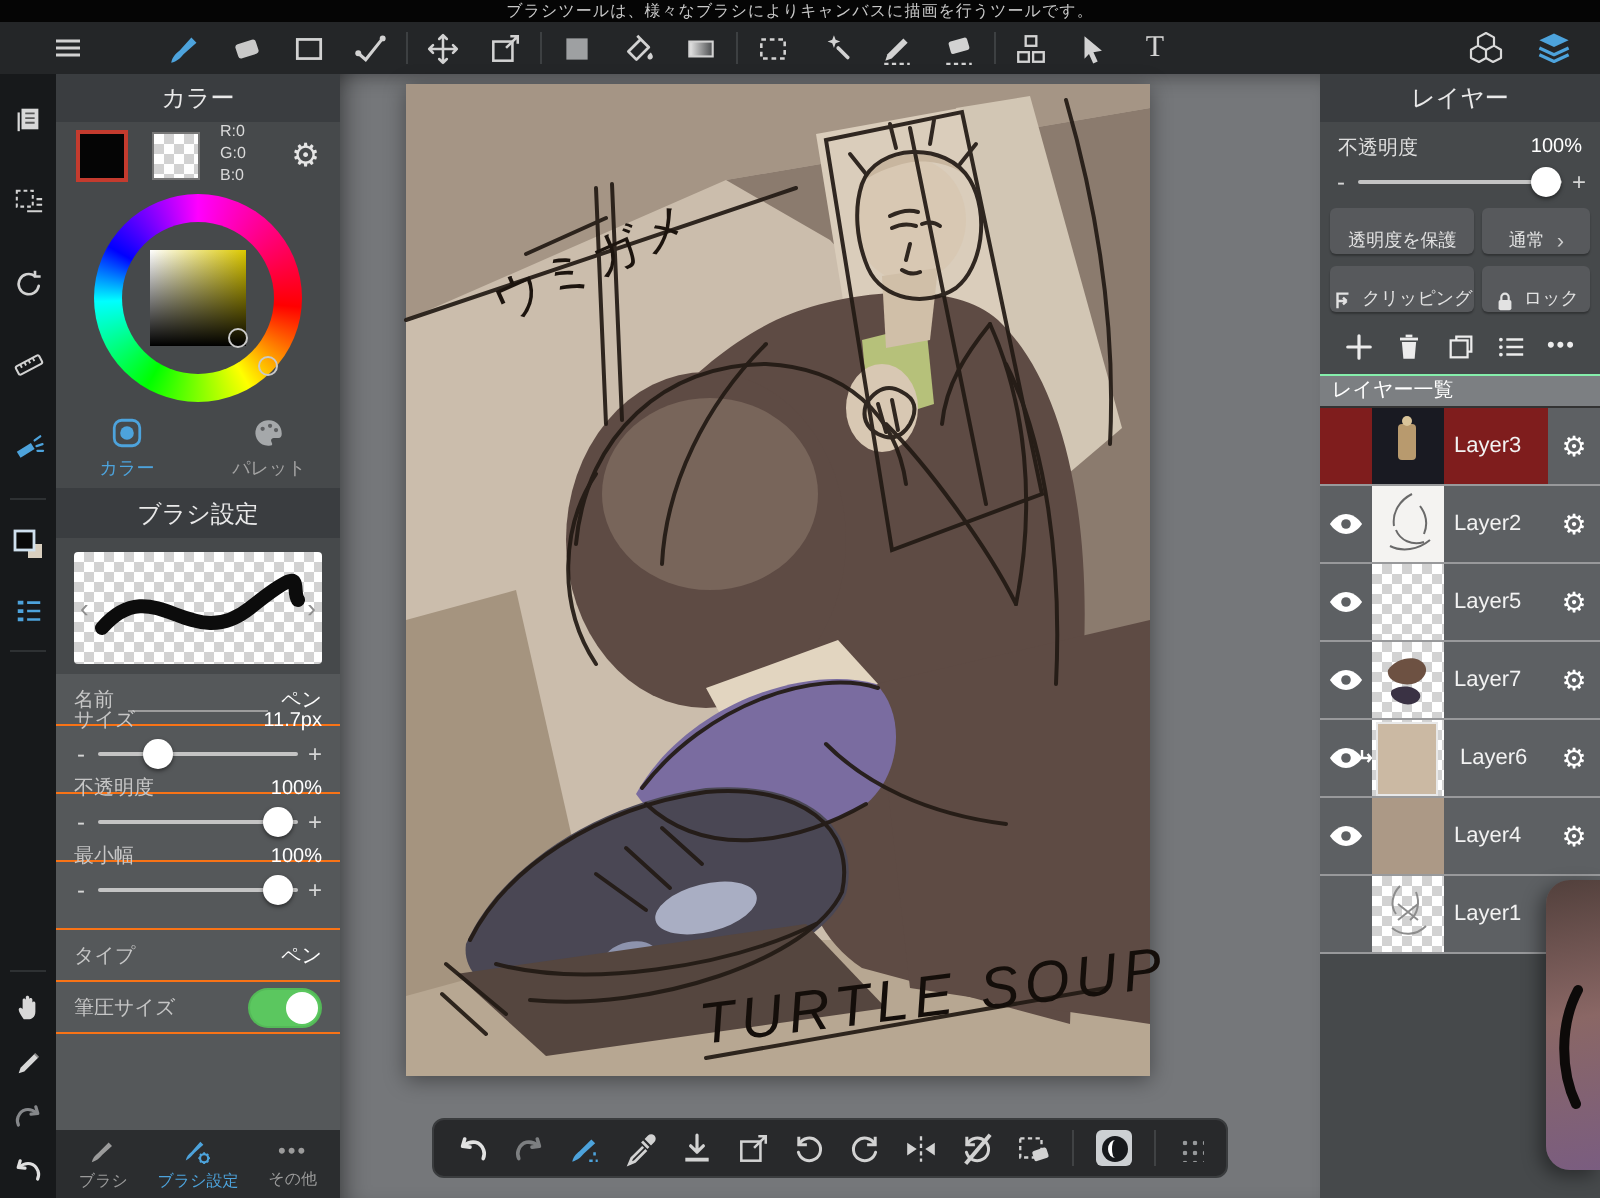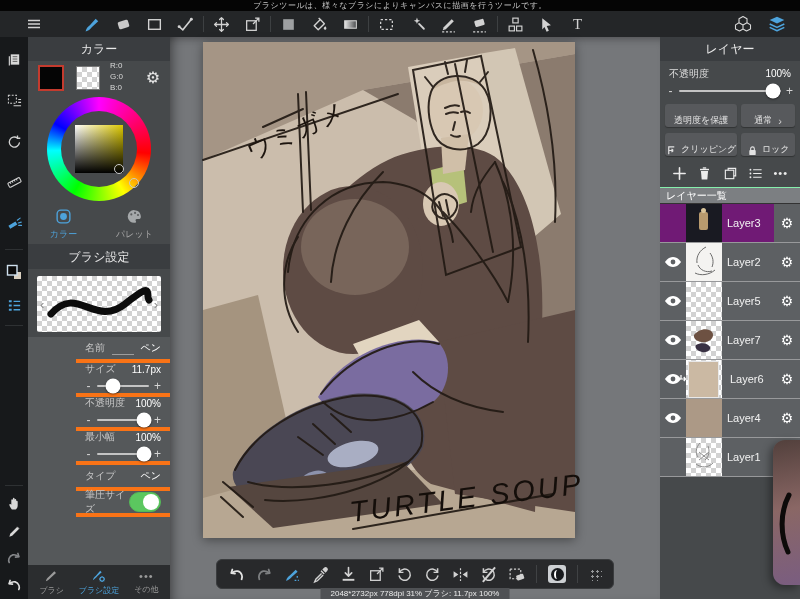--- a/index.html
+++ b/index.html
@@ -55,21 +55,21 @@
   .ctab.active{color:#4da3dc;}
   .ctab.idle{color:#a3a3a3;}
 
   
   .bpreview{position:relative;margin:7px 9px;height:56px;border-radius:2px;overflow:hidden;}
   .bpreview .arrow{position:absolute;top:50%;transform:translateY(-50%);color:#8e8e8e;font-size:13px;z-index:2;}
   .arrow.l{left:3px;} .arrow.r{right:3px;}
 
   
   .settings{position:absolute;top:300px;left:0;right:0;bottom:34px;background:#55585a;display:flex;flex-direction:column;}
-  .srow{border-bottom:4px solid #f97316;padding:0 9px;color:#c9c9c9;font-size:10px;margin-left:48px;}
+  .srow{border-bottom:1px solid #f97316;padding:12px 9px;color:#c9c9c9;font-size:10px;}
   .line{display:flex;align-items:center;}
   .lab{color:#c6c6c6;} .val{margin-left:auto;color:#fff;}
   .underline{flex:1;border-bottom:1px solid #9d9d9d;height:13px;margin:0 7px;}
   .r26{height:26px;display:flex;align-items:center;}
   .r34{height:34px;display:flex;flex-direction:column;justify-content:flex-end;gap:3px;}
   .slider{display:flex;align-items:center;gap:5px;}
   .pm{color:#d5d5d5;font-size:12px;width:7px;text-align:center;}
   .track{position:relative;flex:1;height:2px;background:#c4c4c4;border-radius:1px;}
   .thumb{position:absolute;top:50%;transform:translate(-50%,-50%);width:15px;height:15px;border-radius:50%;
     background:#fff;box-shadow:0 1px 2px rgba(0,0,0,.5);}
@@ -118,21 +118,21 @@
   .lrow-icons{display:flex;align-items:center;justify-content:space-between;padding:6px 12px;height:28px;}
   .list-title{height:17px;background:#7c7f82;border-top:1px solid #86efac;border-bottom:1px solid #333;
     color:#fff;font-size:10px;line-height:16px;padding-left:6px;}
   .layers{position:relative;}
   .layer-row{display:flex;height:39px;background:#5d6063;border-bottom:1px solid #98999b;}
   .eye-cell{width:26px;display:flex;align-items:center;justify-content:center;position:relative;}
   .thumb-cell{width:36px;position:relative;}
   .thumb-fill{position:absolute;inset:0;}
   .name-cell{flex:1;display:flex;align-items:center;padding-left:5px;color:#f2f2f2;font-size:11px;overflow:hidden;}
   .gear-cell{width:26px;display:flex;align-items:center;justify-content:center;color:#fff;font-size:14px;}
-  .sel .eye-cell,.sel .name-cell{background:#701a75;}
+  .sel .eye-cell,.sel .name-cell{background:#7f1d1d;}
   .t-dark{position:absolute;inset:0;background:#191a22;}
   .t-dark i{position:absolute;left:13px;top:8px;width:9px;height:18px;background:#b89a6e;border-radius:2px;display:block;}
   .t-dark i::after{content:'';position:absolute;left:2px;top:-4px;width:5px;height:5px;border-radius:50%;background:#d9c49a;}
   .t-solid{position:absolute;inset:0;background:#ac9986;}
   .t-beige{position:absolute;left:2px;top:1px;width:31px;height:37px;background:#cbb9a3;border:1px solid #e8e8e8;z-index:1;}
   .clipmark{position:absolute;right:-1px;top:14px;color:#fff;font-size:8px;}
   .name-narrow{padding-left:8px;word-break:break-all;line-height:1.15;padding-right:2px;}
 
   
   .overlay{position:absolute;right:0;top:440px;width:27px;height:145px;border-radius:12px 0 0 12px;
@@ -618,21 +618,20 @@
           </svg>
       </div>
       <div class="bsep"></div>
       <div class="chip">
           <span class="dot"></span>
         </div>
       <div class="bsep"></div>
       <div class="handle"></div>
     </div>
 
-    <div class="status">2048*2732px 778dpi 31% ブラシ: 11.7px 100%</div>
   </div>
 
   <div class="right-panel">
     <div class="phead">レイヤー</div>
 
     <div class="op-row">
       <span>不透明度</span>
       <span style="margin-left:auto;color:#fff;">100%</span>
     </div>
     <div class="rslider">

